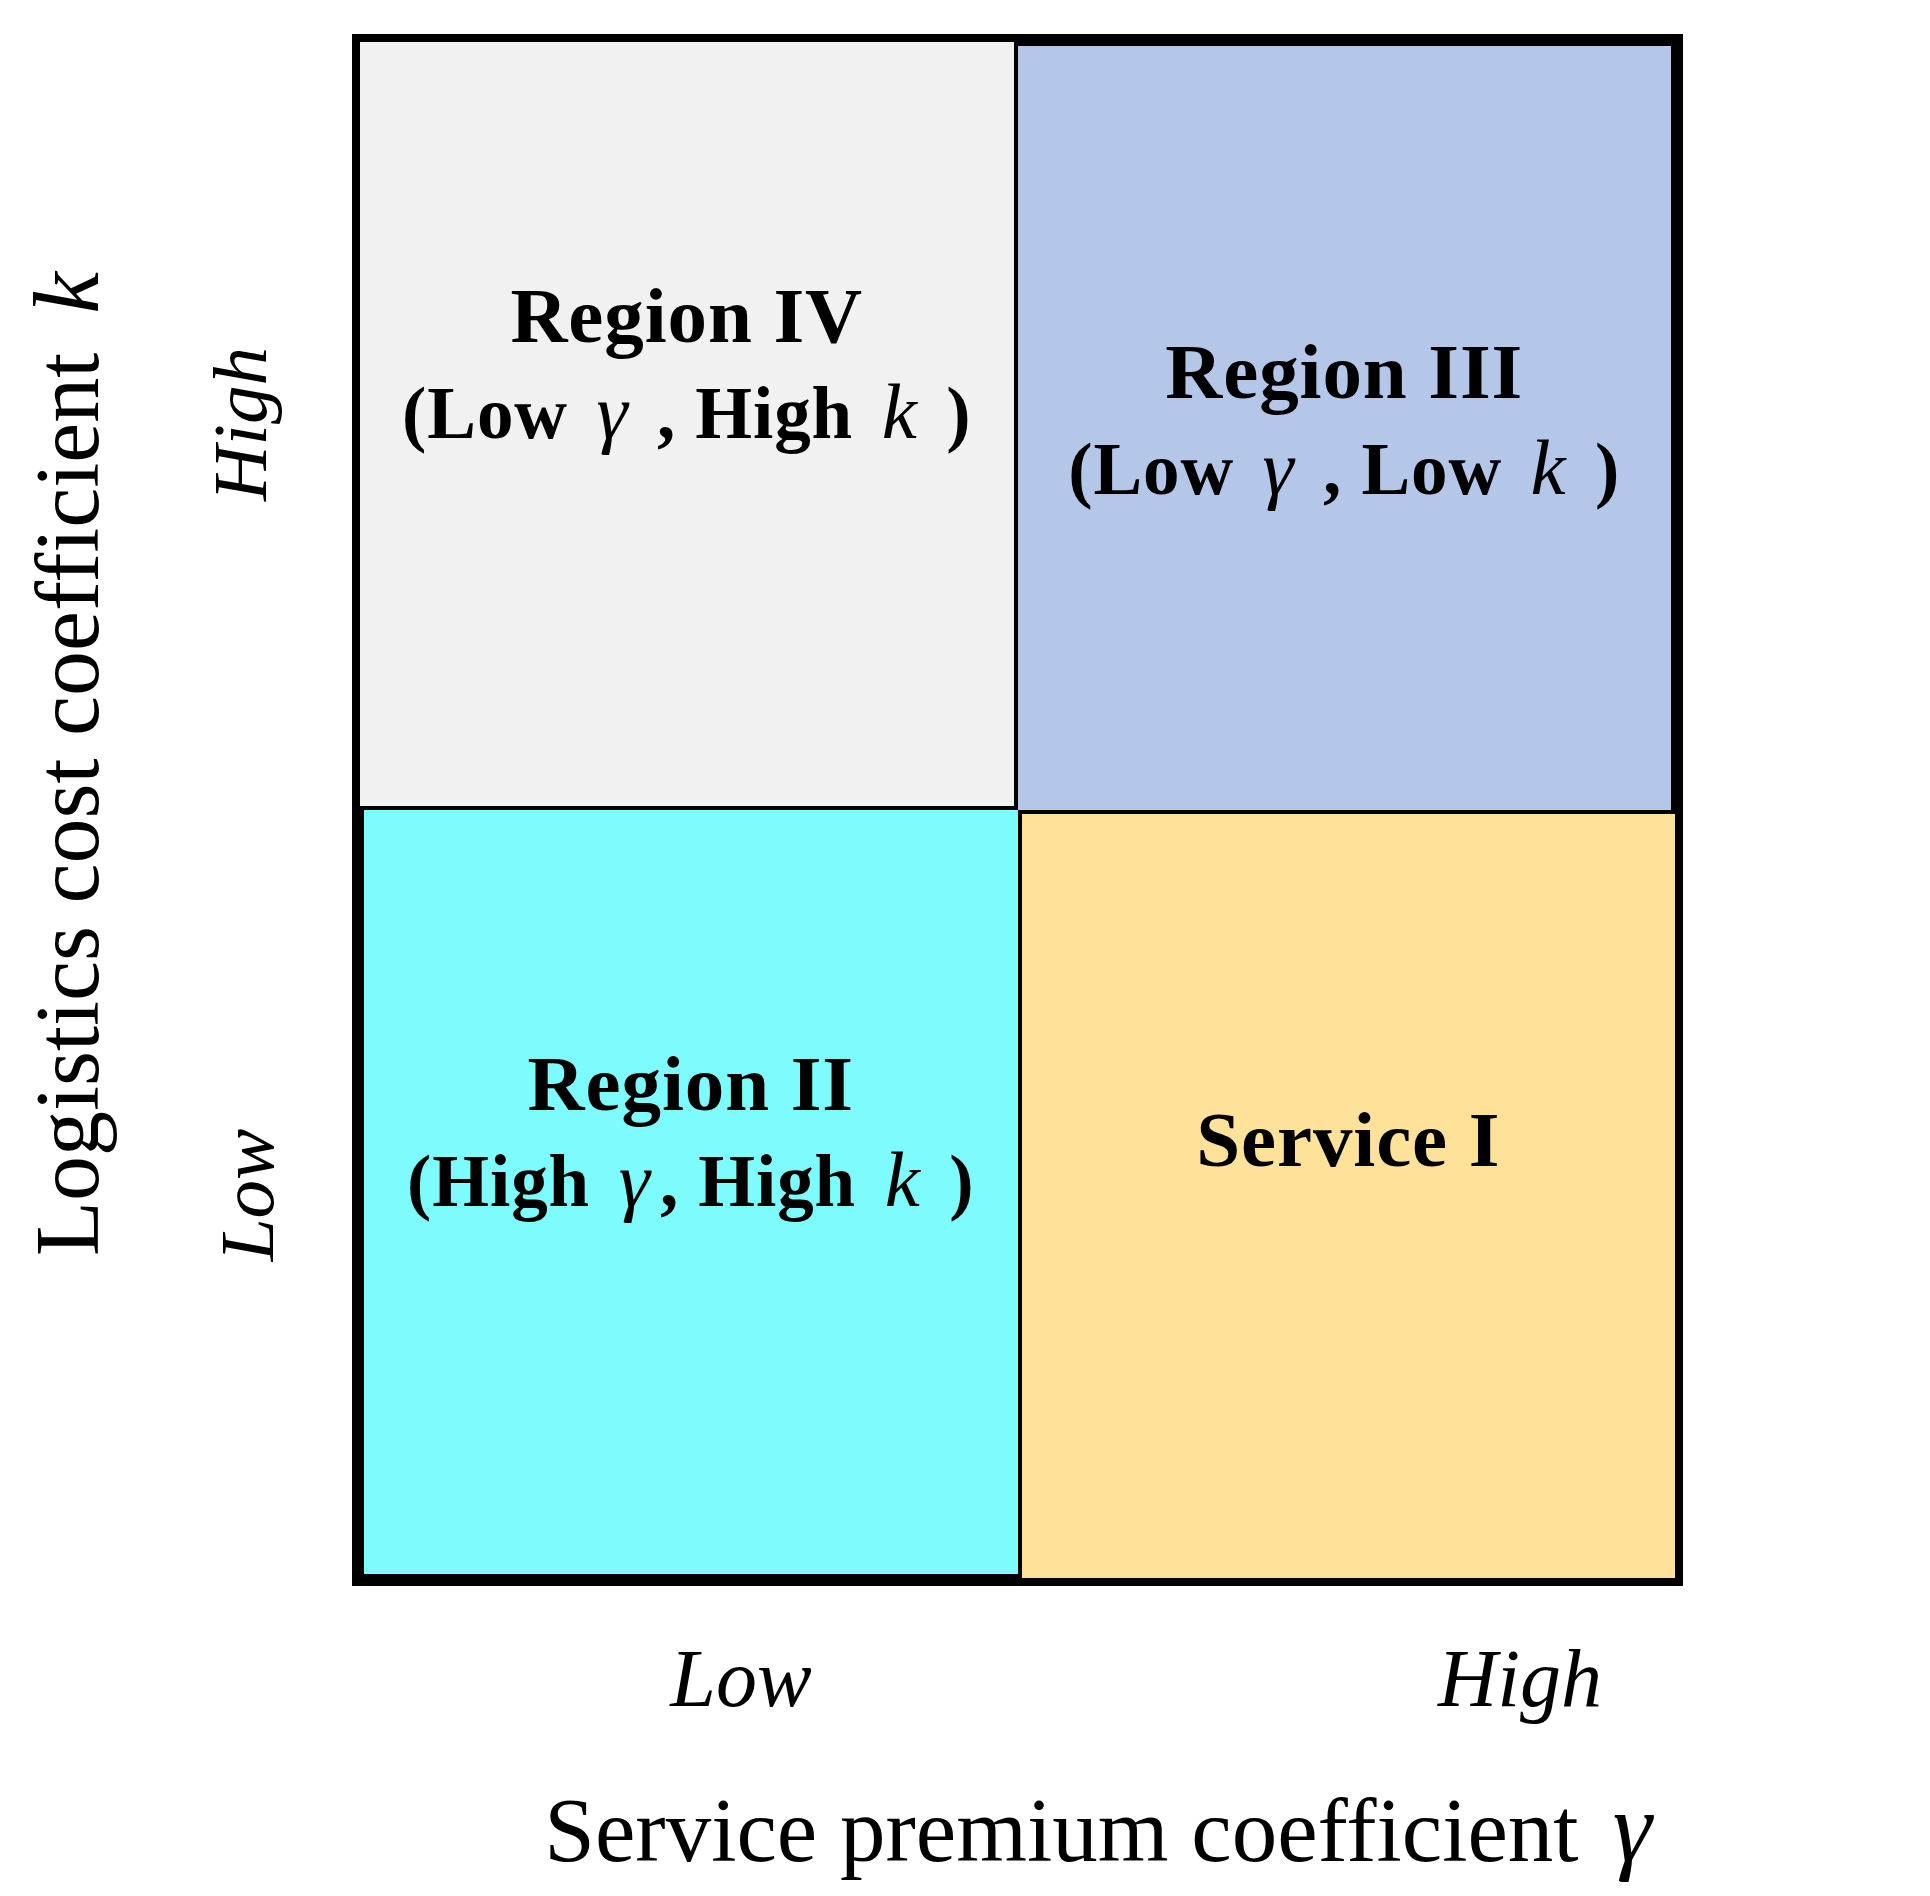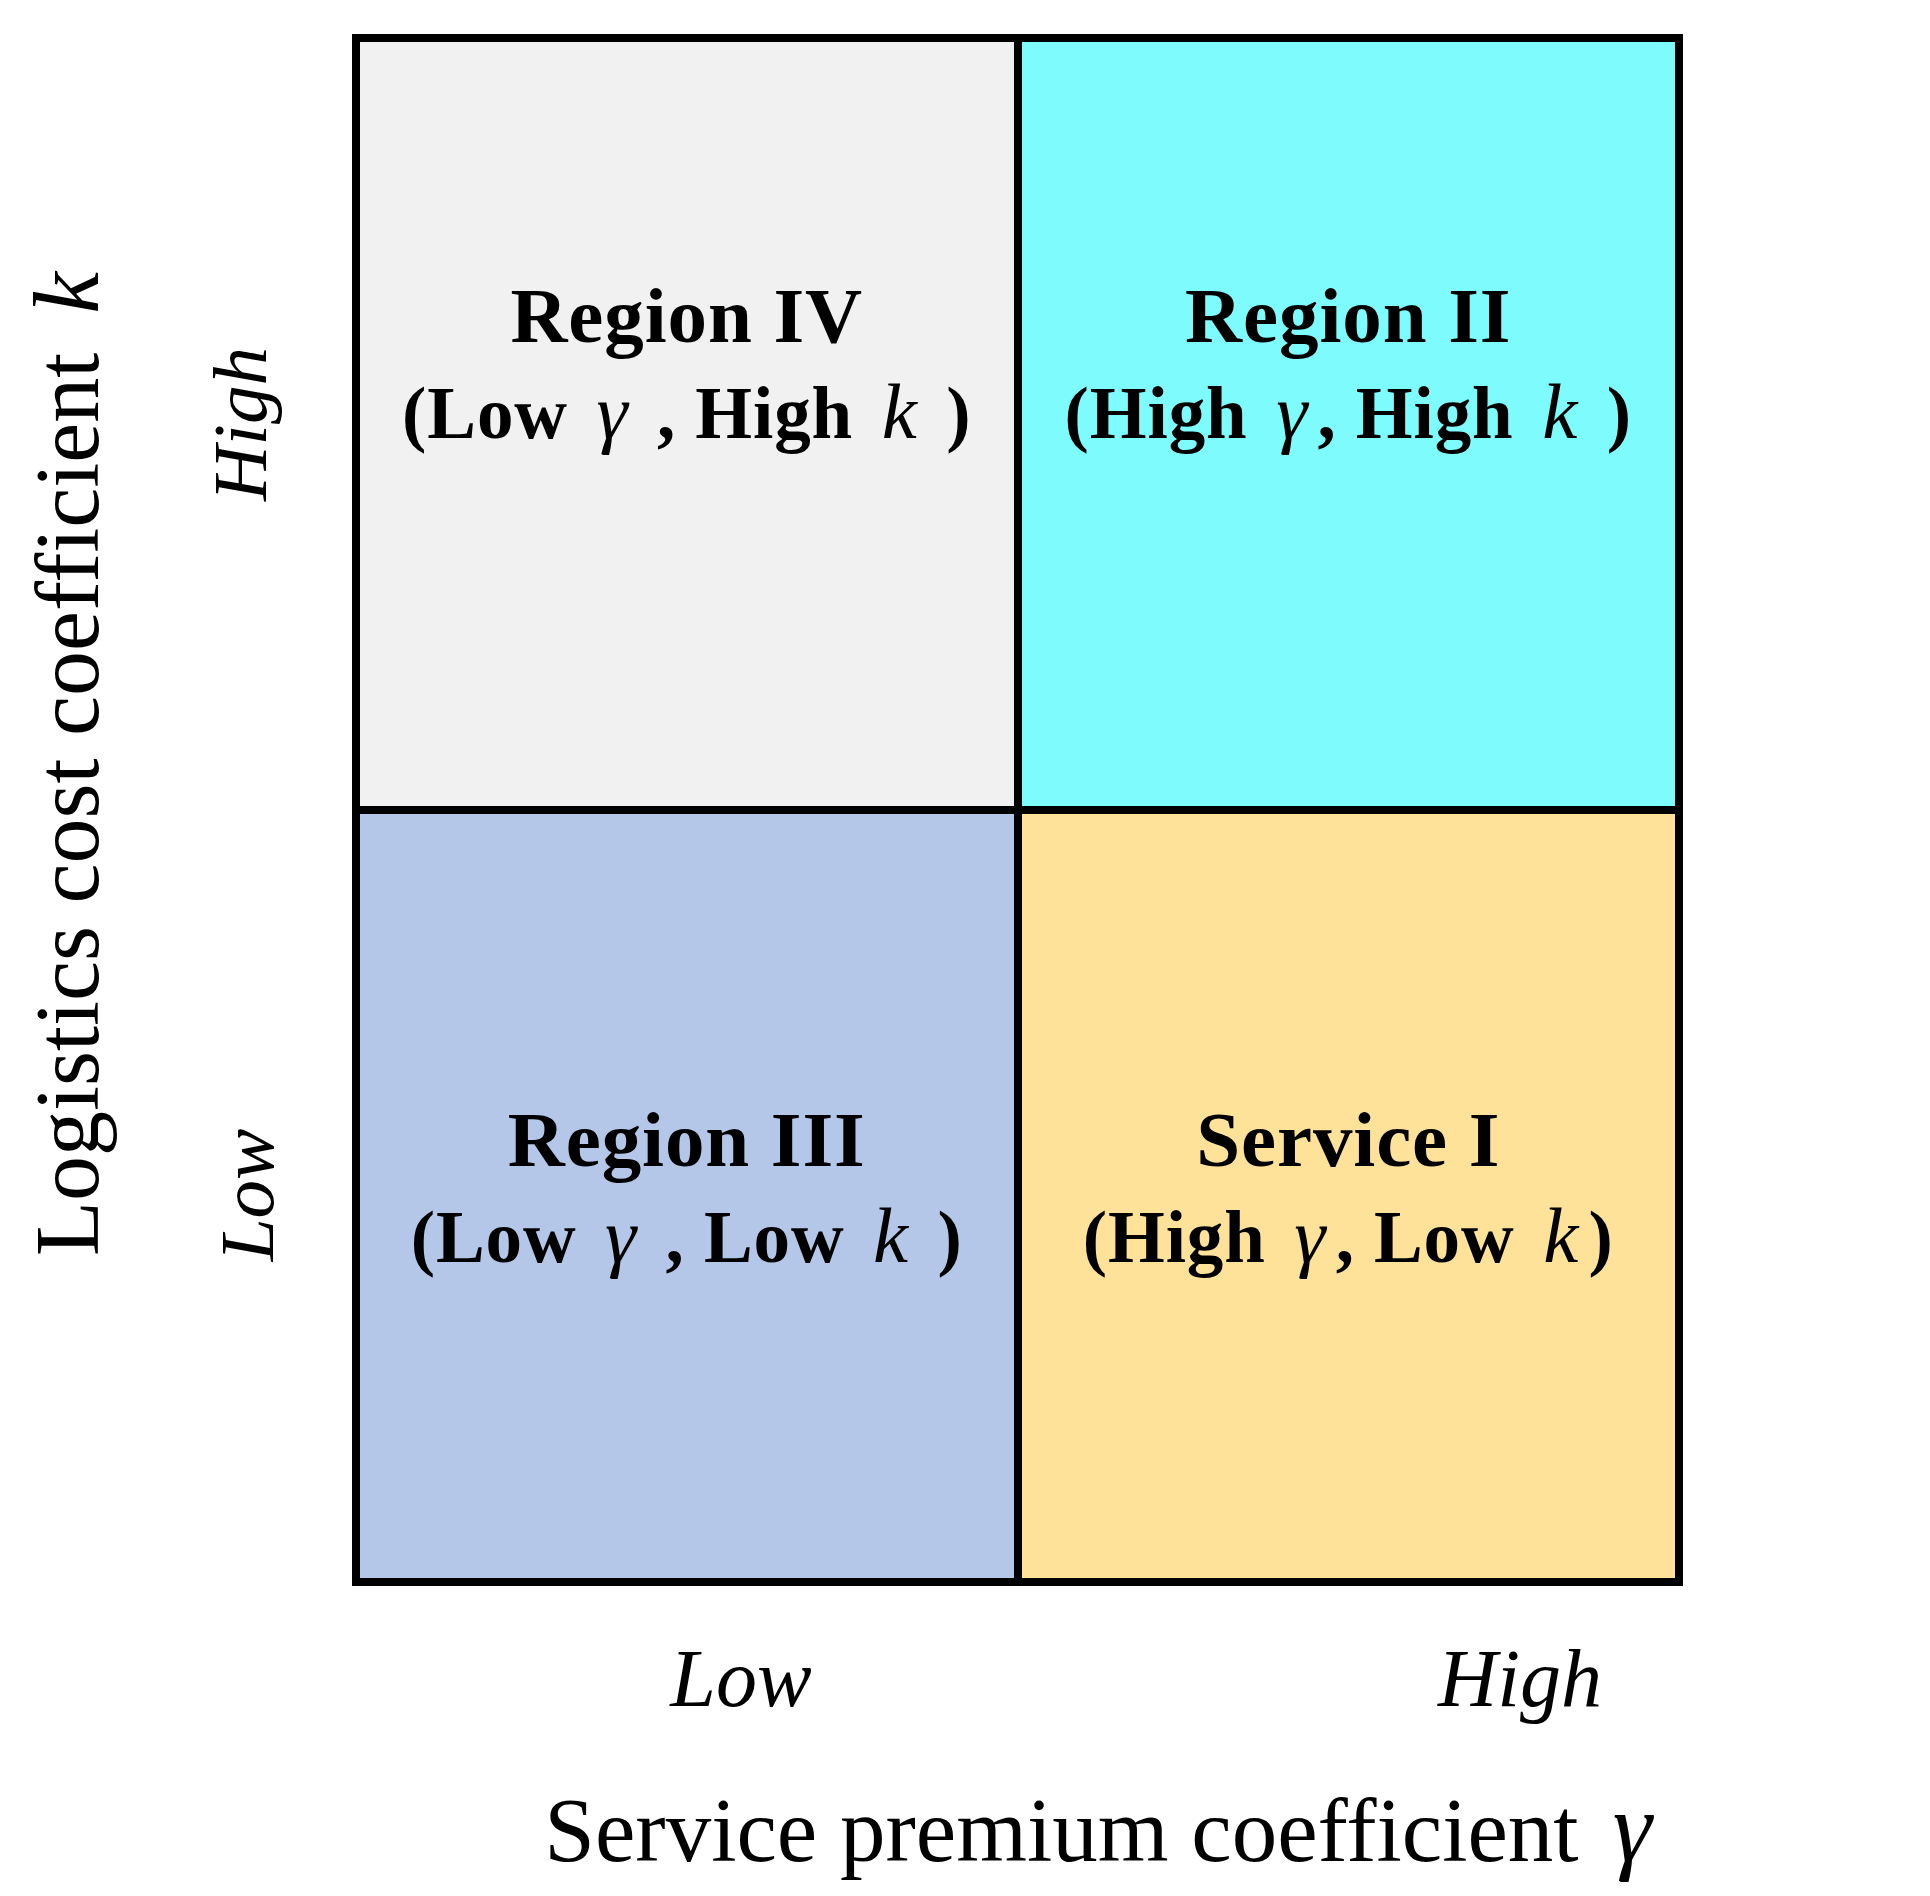--- a/index.html
+++ b/index.html
@@ -110,39 +110,36 @@
 
   <div class="plot">
 
     <div class="quad q-tl" style="background-color: rgb(241, 241, 241);">
       <div class="q-title">Region IV</div>
       <div class="q-sub">
         <span>(Low </span><span class="sym">γ</span><span> , High </span><span class="sym">k</span><span> )</span>
       </div>
     </div>
 
+    <div class="quad q-bl" style="background-color: rgb(181, 199, 232);">
+      <div class="q-title">Region III</div>
+      <div class="q-sub">
+        <span>(Low </span><span class="sym">γ</span><span> , Low </span><span class="sym">k</span><span> )</span>
+      </div>
+    </div>
+
     <div class="quad q-tr" style="background-color: rgb(126, 251, 252);">
       <div class="q-title">Region II</div>
       <div class="q-sub">
         <span>(High </span><span class="sym">γ</span><span>, High </span><span class="sym">k</span><span> )</span>
       </div>
     </div>
 
-    <div class="quad q-bl" style="background-color: rgb(181, 199, 232);">
-      <div class="q-title">Region III</div>
-      <div class="q-sub">
-        <span>(Low </span><span class="sym">γ</span><span> , Low </span><span class="sym">k</span><span> )</span>
-      </div>
-    </div>
-
     <div class="quad q-br" style="background-color: rgb(255, 226, 154);">
       <div class="q-title">Service I</div>
-      <div class="q-sub">
-        <span>(High </span><span class="sym">γ</span><span>, Low </span><span class="sym">k</span><span>)</span>
-      </div>
     </div>
 
   </div>
 
   <div class="x-tick x-tick-low">Low</div>
   <div class="x-tick x-tick-high">High</div>
 
   <div class="x-title">
     <span>Service premium coefficient</span><span class="sym">γ</span>
   </div>

